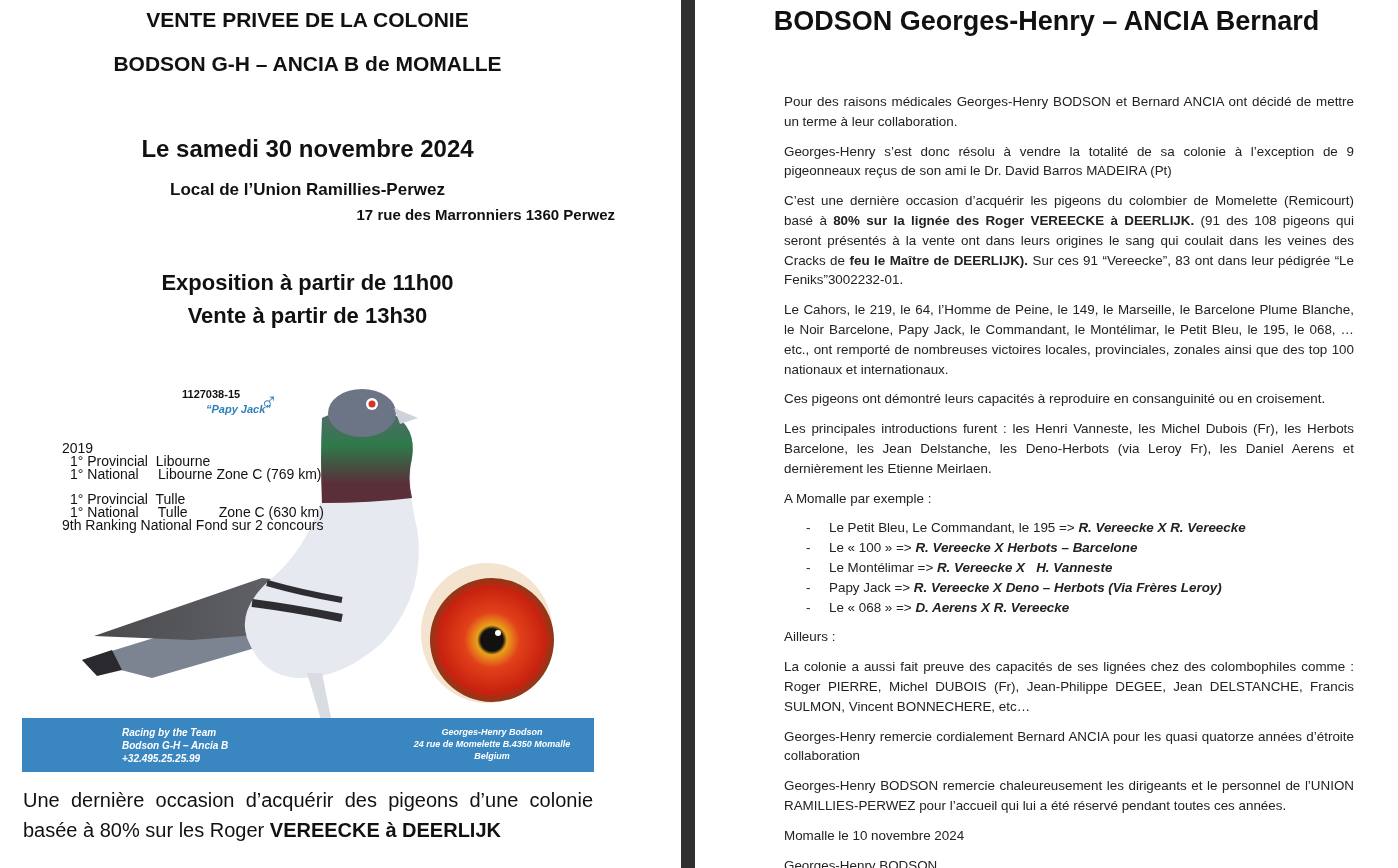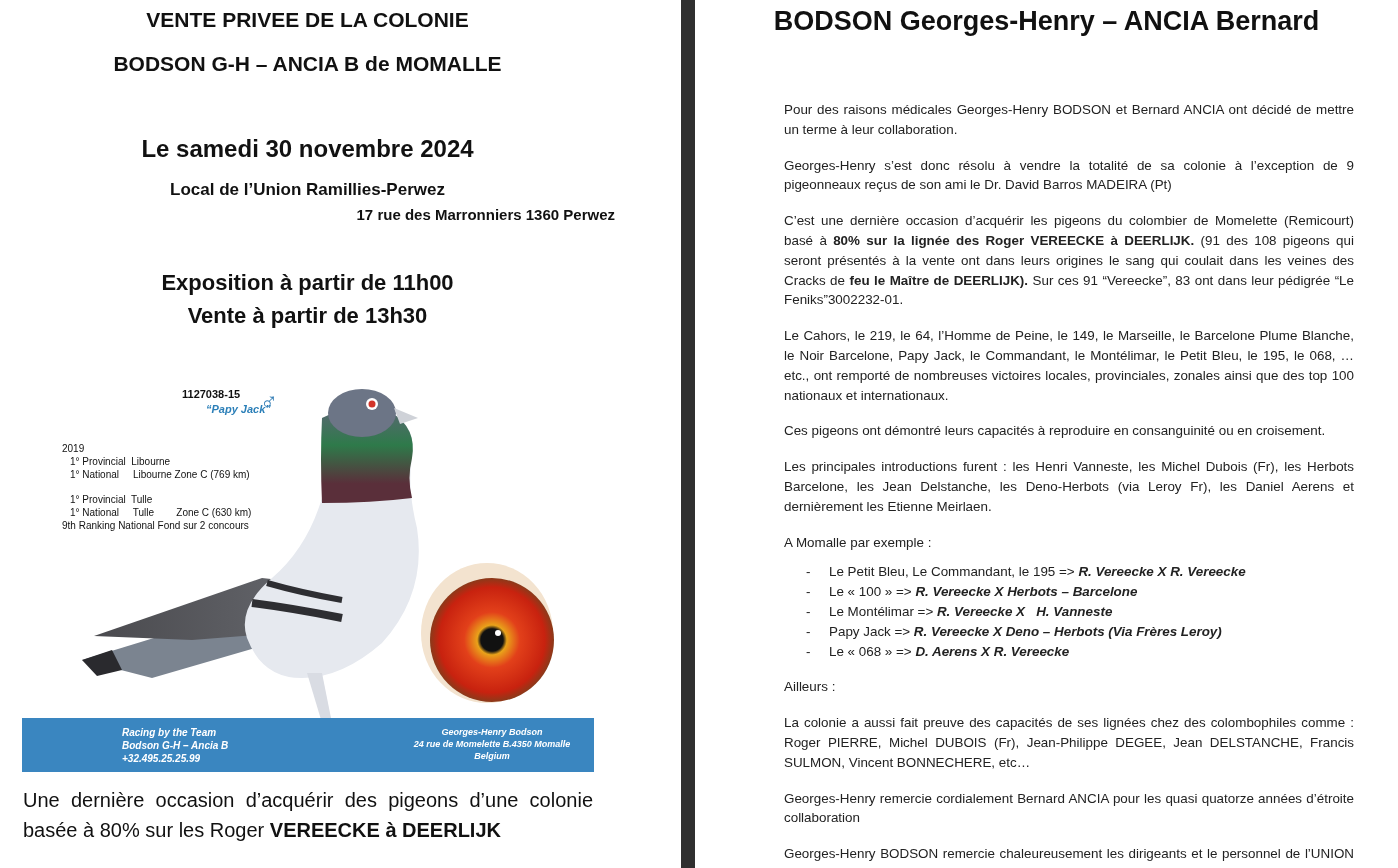--- a/index.html
+++ b/index.html
@@ -14,36 +14,36 @@
   .date { top:135px; font-size:24px; }
   .loc1 { top:180px; font-size:17px; }
   .loc2 { top:206px; font-size:15px;text-align:right; }
   .expo { top:270px; font-size:22px; }
   .vente { top:303px; font-size:22px; }
 
   .poster { position:absolute; left:22px; top:378px; width:572px; height:396px; }
   .ring { position:absolute; left:160px; top:10px; font-size:11px; font-weight:bold; color:#111; }
   .pname { position:absolute; left:160px; top:25px; font-size:11px; font-weight:bold; font-style:italic; color:#2b7fb8;margin-left:24px; }
   .male { position:absolute; left:238px; top:10px; font-size:24px; color:#3b82b8; }
-  .perf { position:absolute; left:40px; top:64px; font-size:10px; line-height:13px; color:#111; }
+  .perf { position:absolute; left:40px; top:64px; font-size:14px; line-height:13px; color:#111; }
   .perf .row { white-space:pre; }
   .perf .gap { height:12px; }
   .perf .rank { }
 
   .bird { position:absolute; left:0; top:0; width:572px; height:396px; }
   .banner { position:absolute; left:0; top:340px; width:572px; height:54px; background:#3a86c0; }
   .ban-left { position:absolute; left:100px; top:8px; width:160px; text-align:left; color:#fff; font-weight:bold; font-style:italic; font-size:10px; line-height:13px; }
   .ban-right { position:absolute; left:370px; top:8px; width:200px; text-align:center; color:#fff; font-weight:bold; font-style:italic; font-size:9px; line-height:12px; }
 
   .tagline { position:absolute; left:23px; top:785px; width:570px; font-size:20px; line-height:30px; text-align:justify; color:#111; }
   .tagline b { font-weight:bold; }
 
   .rtitle { position:absolute; left:0; width:703px; top:6px; text-align:center; font-size:27px; font-weight:bold; color:#111; }
   .rbody { position:absolute; left:89px; top:84px; width:570px; font-size:13.4px; line-height:19.8px; color:#222; }
-  .rbody p { margin:16px 0 10px 0; text-align:justify; }
+  .rbody p { margin:8px 0 10px 0; text-align:justify; }
   .rbody ul { list-style:none; margin:0 0 10px 0; padding:0; }
   .rbody li { display:flex; }
   .rbody li .dash { width:45px; padding-left:22px; box-sizing:border-box; }
   .bi { font-weight:bold; font-style:italic; }
 </style>
 </head>
 <body>
 
 <div class="page-left">
   <div class="lh t1">VENTE PRIVEE DE LA COLONIE</div>

